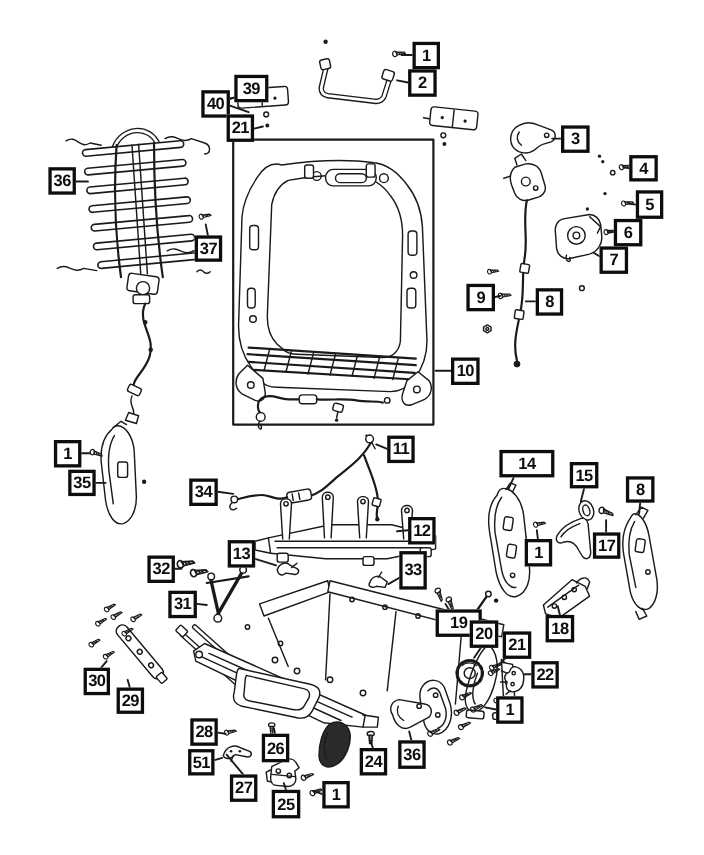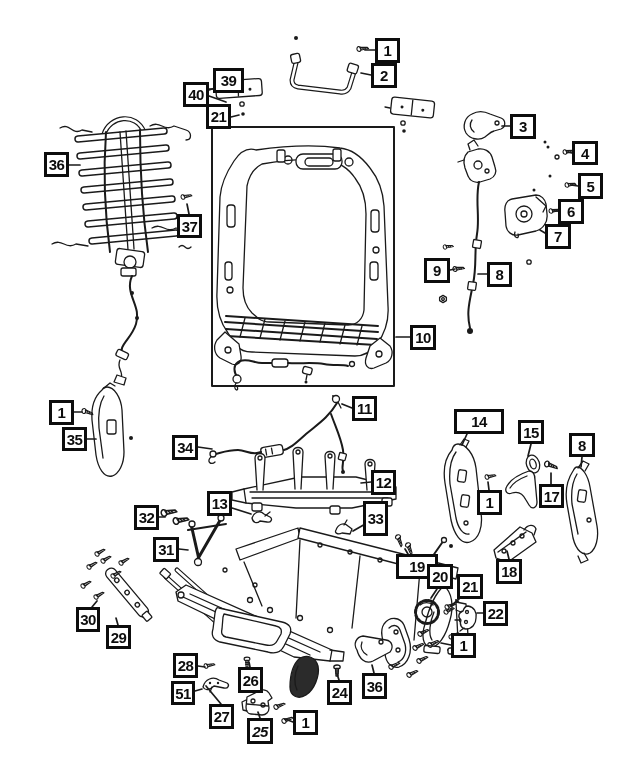--- a/index.html
+++ b/index.html
@@ -515,16 +515,16 @@
       <div class="callout" style="left: 483px; top: 601px; width: 25px; height: 25px;">22</div>
       <div class="callout" style="left: 76px; top: 607px; width: 24px; height: 25px;">30</div>
       <div class="callout" style="left: 106px; top: 625px; width: 25px; height: 24px;">29</div>
       <div class="callout" style="left: 451px; top: 633px; width: 25px; height: 25px;">1</div>
       <div class="callout" style="left: 173px; top: 653px; width: 25px; height: 25px;">28</div>
       <div class="callout" style="left: 171px; top: 681px; width: 24px; height: 24px;">51</div>
       <div class="callout" style="left: 238px; top: 667px; width: 25px; height: 26px;">26</div>
       <div class="callout" style="left: 362px; top: 673px; width: 25px; height: 26px;">36</div>
       <div class="callout" style="left: 327px; top: 680px; width: 25px; height: 25px;">24</div>
       <div class="callout" style="left: 209px; top: 704px; width: 25px; height: 25px;">27</div>
-      <div class="callout" style="left: 247px; top: 718px; width: 26px; height: 26px; font-style: italic;">25</div>
+      <div class="callout" style="left: 247px; top: 718px; width: 26px; height: 26px;">25</div>
       <div class="callout" style="left: 293px; top: 710px; width: 25px; height: 25px;">1</div>
     </div>
 </div>
 
 </body></html>

